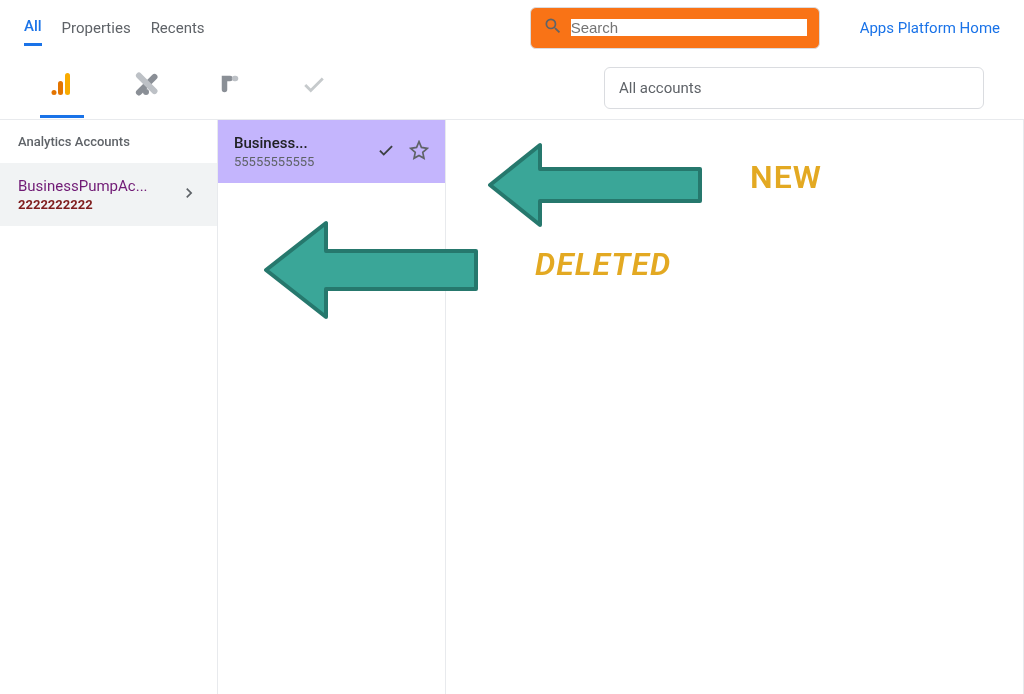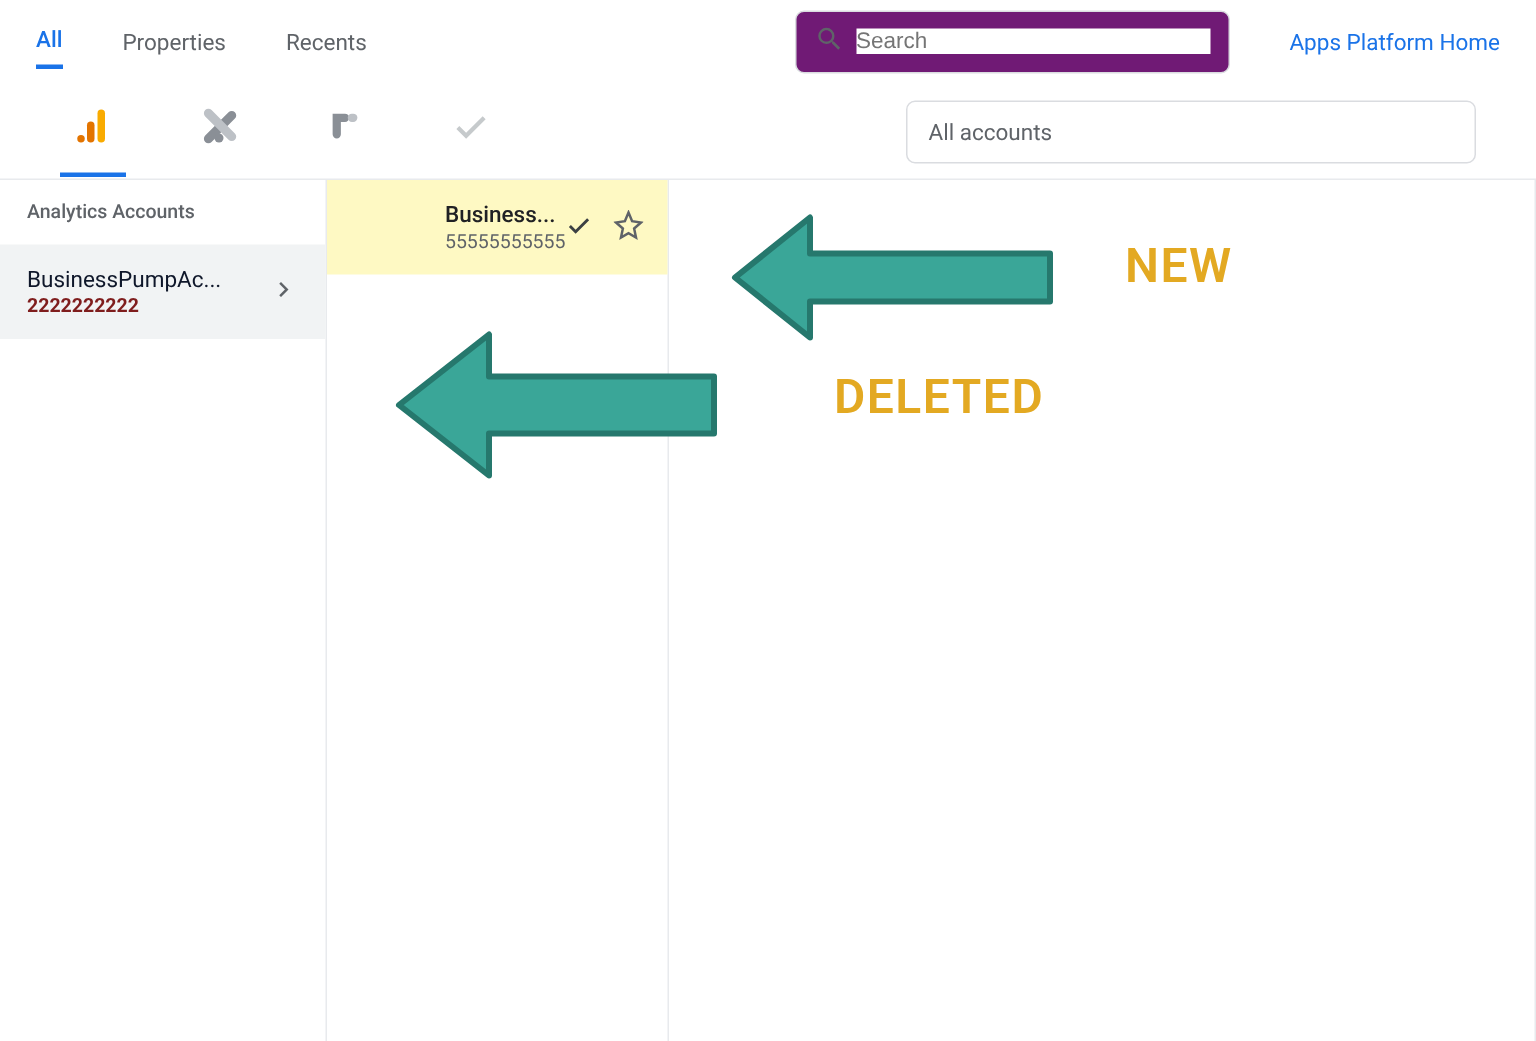--- a/index.html
+++ b/index.html
@@ -1,46 +1,46 @@
 <!DOCTYPE html>
 <html><head>
 <meta charset="utf-8">
 <style>
 * { box-sizing: border-box; margin: 0; padding: 0; }
 body { font-family: Roboto, Arial, sans-serif; background: #fff; color: #3c4043; }
 .container { width: 1024px; height: 694px; background: #fff; position: relative; }
 .toolbar { display: flex; align-items: center; padding: 0 24px; height: 56px; border-bottom: 1px solid transparent; }
-.tabs { display: flex; gap: 40px; align-items: center; }
+.tabs { display: flex; gap: 20px; align-items: center; }
 .tab { font-size: 15px; color: #5f6368; cursor: pointer; padding: 8px 0; }
 .tab.active { color: #1a73e8; font-weight: 500; border-bottom: 3px solid #1a73e8; }
 .spacer { flex: 1; }
-.searchbox { display: flex; align-items: center; width: 290px; height: 42px; border: 1px solid #dadce0; border-radius: 6px; padding: 0 12px; background: #701a75; margin-right: 40px; }
+.searchbox { display: flex; align-items: center; width: 290px; height: 42px; border: 1px solid #dadce0; border-radius: 6px; padding: 0 12px; background: #f97316; margin-right: 40px; }
 .searchbox svg { width: 20px; height: 20px; fill: #5f6368; margin-right: 8px; }
 .searchbox input { border: none; outline: none; font-size: 15px; color: #5f6368; width: 100%; }
 .platform-link { color: #1a73e8; font-size: 15px; cursor: pointer; }
 .product-row { display: flex; align-items: center; height: 64px; border-bottom: 1px solid #e8eaed; padding: 0 40px; }
 .product-tabs { display: flex; align-items: center; gap: 40px; }
 .product-tab { display: flex; align-items: center; justify-content: center; width: 44px; height: 60px; cursor: pointer; border-bottom: 3px solid transparent; }
 .product-tab.active { border-bottom-color: #1a73e8; }
 .all-accounts { margin-left: auto; width: 380px; height: 42px; border: 1px solid #dadce0; border-radius: 6px; display: flex; align-items: center; padding: 0 14px; font-size: 15px; color: #5f6368; }
 .columns { display: flex; height: calc(694px - 56px - 64px); position: relative; }
 .col { border-right: 1px solid #e8eaed; display: flex; flex-direction: column; }
 .col.accounts { width: 218px; }
 .col.props { width: 228px; }
 .col.rest { flex: 1; position: relative; }
 .col-header { font-size: 13px; color: #5f6368; font-weight: 500; padding: 14px 18px; }
 .list-item { padding: 14px 18px; cursor: pointer; display: flex; align-items: center; justify-content: space-between; }
 .list-item.selected { background: #f1f3f4; }
 .item-text { display: flex; flex-direction: column; }
-.item-name { font-size: 15px; color: #0f172a; white-space: nowrap; overflow: hidden; text-overflow: ellipsis; max-width: 160px; }
+.item-name { font-size: 15px; color: #701a75; white-space: nowrap; overflow: hidden; text-overflow: ellipsis; max-width: 160px; }
 .item-id { font-size: 13px; color: #7f1d1d; margin-top: 2px; font-weight: bold; }
 .chevron { color: #5f6368; }
 .strike { text-decoration: line-through; }
 .prop-item { padding: 14px 16px; cursor: pointer; display: flex; align-items: center; justify-content: space-between; }
-.prop-item.selected { background: #fef9c3; justify-content: flex-end; }
+.prop-item.selected { background: #c4b5fd; }
 .prop-text { display: flex; flex-direction: column; }
 .prop-name { font-size: 15px; font-weight: 500; color: #202124; white-space: nowrap; overflow: hidden; text-overflow: ellipsis; max-width: 90px; }
 .prop-id { font-size: 13px; color: #5f6368; margin-top: 2px; }
 .prop-actions { display: flex; align-items: center; gap: 14px; color: #5f6368; }
 .annot-text { position: absolute; font-size: 32px; font-weight: 600; color: #e3a922; letter-spacing: 1px; }
 .arrow { position: absolute; }
 </style>
 </head>
 <body>
 
@@ -144,15 +144,15 @@
     <div class="col rest"></div>
 
     <svg class="arrow" style="left:480px; top:15px;" width="230" height="100" viewBox="0 0 230 100">
       <path d="M 10 50 L 60 10 L 60 34 L 220 34 L 220 66 L 60 66 L 60 90 Z" fill="#3aa698" stroke="#26786d" stroke-width="4" stroke-linejoin="round"></path>
     </svg>
     <span class="annot-text" style="left:750px; top:38px;">NEW</span>
 
     <svg class="arrow" style="left:256px; top:95px;" width="230" height="110" viewBox="0 0 230 110">
       <path d="M 10 55 L 70 8 L 70 36 L 220 36 L 220 74 L 70 74 L 70 102 Z" fill="#3aa698" stroke="#26786d" stroke-width="4" stroke-linejoin="round"></path>
     </svg>
-    <span class="annot-text" style="left:556px; top:125px;">DELETED</span>
+    <span class="annot-text" style="left:535px; top:125px;font-style:italic;">DELETED</span>
   </div>
 </div>
 
 </body></html>

